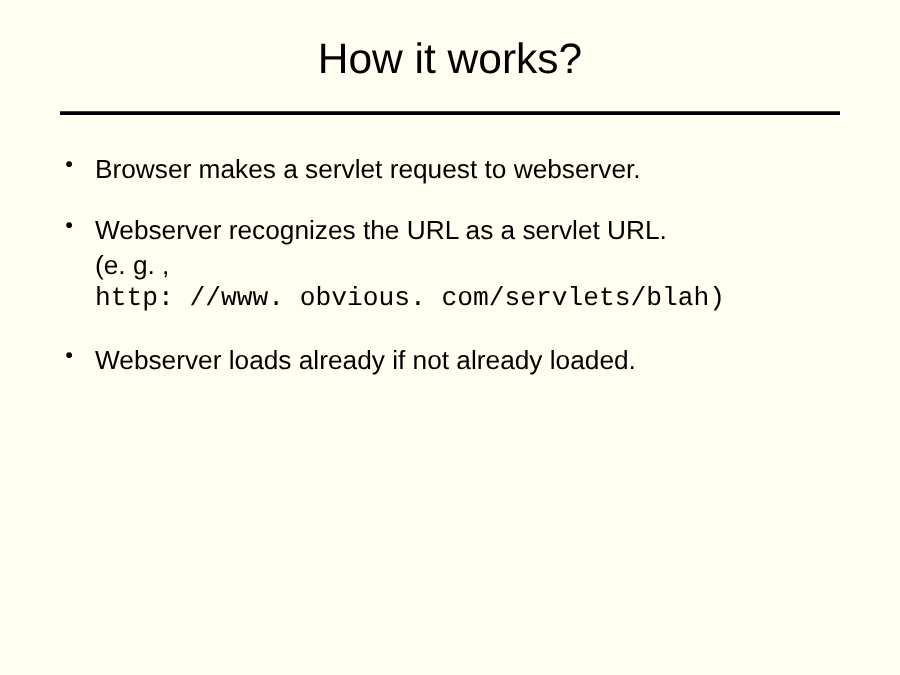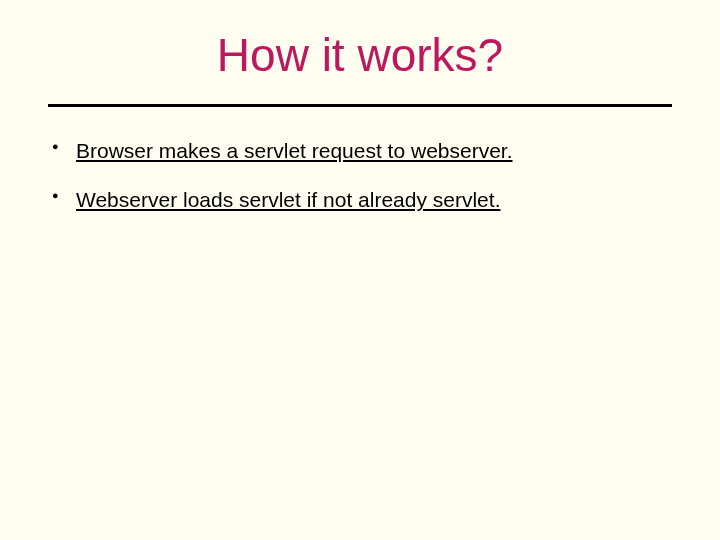--- a/index.html
+++ b/index.html
@@ -12,43 +12,42 @@
     color: #000;
   }
   .slide {
     box-sizing: border-box;
     width: 720px;
     height: 540px;
     padding: 28px 48px 40px 48px;
   }
   .title {
     text-align: center;
-    font-size: 46px;
-    color: #be185d;
+    font-size: 34px;
+    color: #000000;
     margin: 0 0 22px 0;
     font-weight: normal;
   }
   .rule {
     border: none;
     border-top: 3px solid #000;
     margin: 0 0 30px 0;
   }
   ul.body {
     list-style: none;
     padding: 0;
     margin: 0;
   }
   ul.body > li {
     position: relative;
     padding-left: 28px;
     margin-bottom: 22px;
     font-size: 21px;
     line-height: 1.3;
     color: #000;
-    text-decoration: underline;
   }
   ul.body > li::before {
     content: "\25CF";
     position: absolute;
     left: 4px;
     top: 2px;
     font-size: 11px;
     color: #000;
   }
   .sub-plain {
@@ -64,16 +63,21 @@
 <body>
 
 <div class="slide">
   <h1 class="title">How it works?</h1>
   <hr class="rule">
   <ul class="body">
     <li>
       <span>Browser makes a servlet request to webserver.</span>
     </li>
     <li>
-      <span>Webserver loads servlet if not already servlet.</span>
+      <span>Webserver recognizes the URL as a servlet URL.</span>
+      <span class="sub-plain">(e. g. ,</span>
+      <span class="mono">http: //www. obvious. com/servlets/blah)</span>
+    </li>
+    <li>
+      <span>Webserver loads already if not already loaded.</span>
     </li>
   </ul>
 </div>
 
 </body></html>

